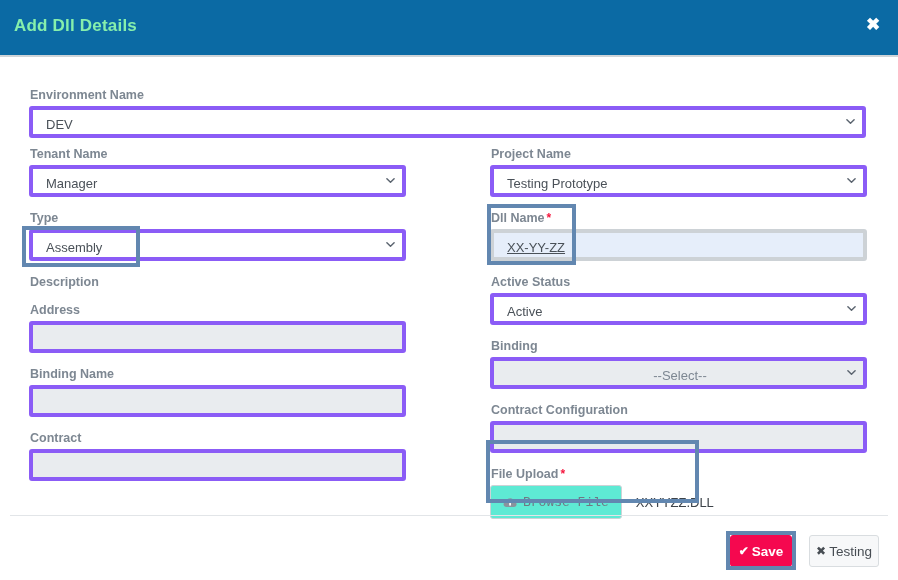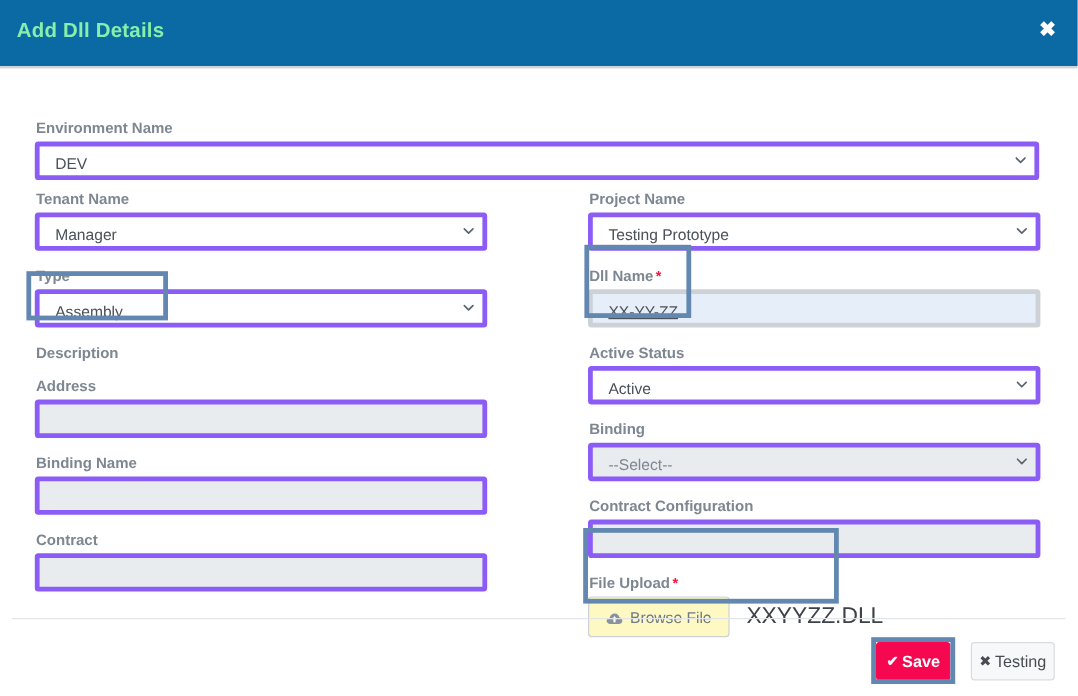--- a/index.html
+++ b/index.html
@@ -64,21 +64,21 @@
     width: 898px;
     height: 455px;
     box-sizing: border-box;
   }
 
   .field-label {
     font-size: 12.5px;
     font-weight: bold;
     color: #7d8792;
     line-height: 14px;
-    margin: 12px 0 4px 1px;
+    margin: 0 0 4px 1px;
     white-space: nowrap;
   }
   .req-star {
     color: #f5173e;
     font-size: 12px;
     font-weight: bold;
     margin-left: 2px;
   }
 
   .ctl {
@@ -94,20 +94,21 @@
     line-height: 30px;
     width: 100%;
     display: block;
     position: relative;
     white-space: nowrap;
     overflow: hidden;
   }
   .ctl.disabled {
     background: #e9ecef;
     color: #7d8792;
+    text-align: center;
   }
   .ctl.focused {
     background: #e6eefa;
     border-color: #cdd2d6;
     text-decoration: underline;
   }
   .select-wrap { position: relative; }
   .chev {
     position: absolute;
     right: 11px;
@@ -144,34 +145,34 @@
     display: flex;
     align-items: center;
     height: 34px;
   }
   .browse-btn {
     box-sizing: border-box;
     height: 34px;
     min-width: 118px;
     border: 1px solid #cdd2d6;
     border-radius: 3px;
-    background: #fef9c3;
+    background: #5eead4;
     color: #6f7883;
     font-size: 13px;
-    font-family: Liberation Sans, sans-serif;
+    font-family: Liberation Mono, monospace;
     display: flex;
     align-items: center;
     justify-content: center;
     gap: 6px;
     cursor: pointer;
     padding: 0 12px;
   }
   .cloud-icon { width: 14px; height: 11px; display: block; }
   .file-name {
-    font-size: 19px;
+    font-size: 13px;
     color: #3d4349;
     margin-left: 14px;
     white-space: nowrap;
   }
 
   
   .footer-sep {
     position: absolute;
     left: 10px;
     top: 515px;

